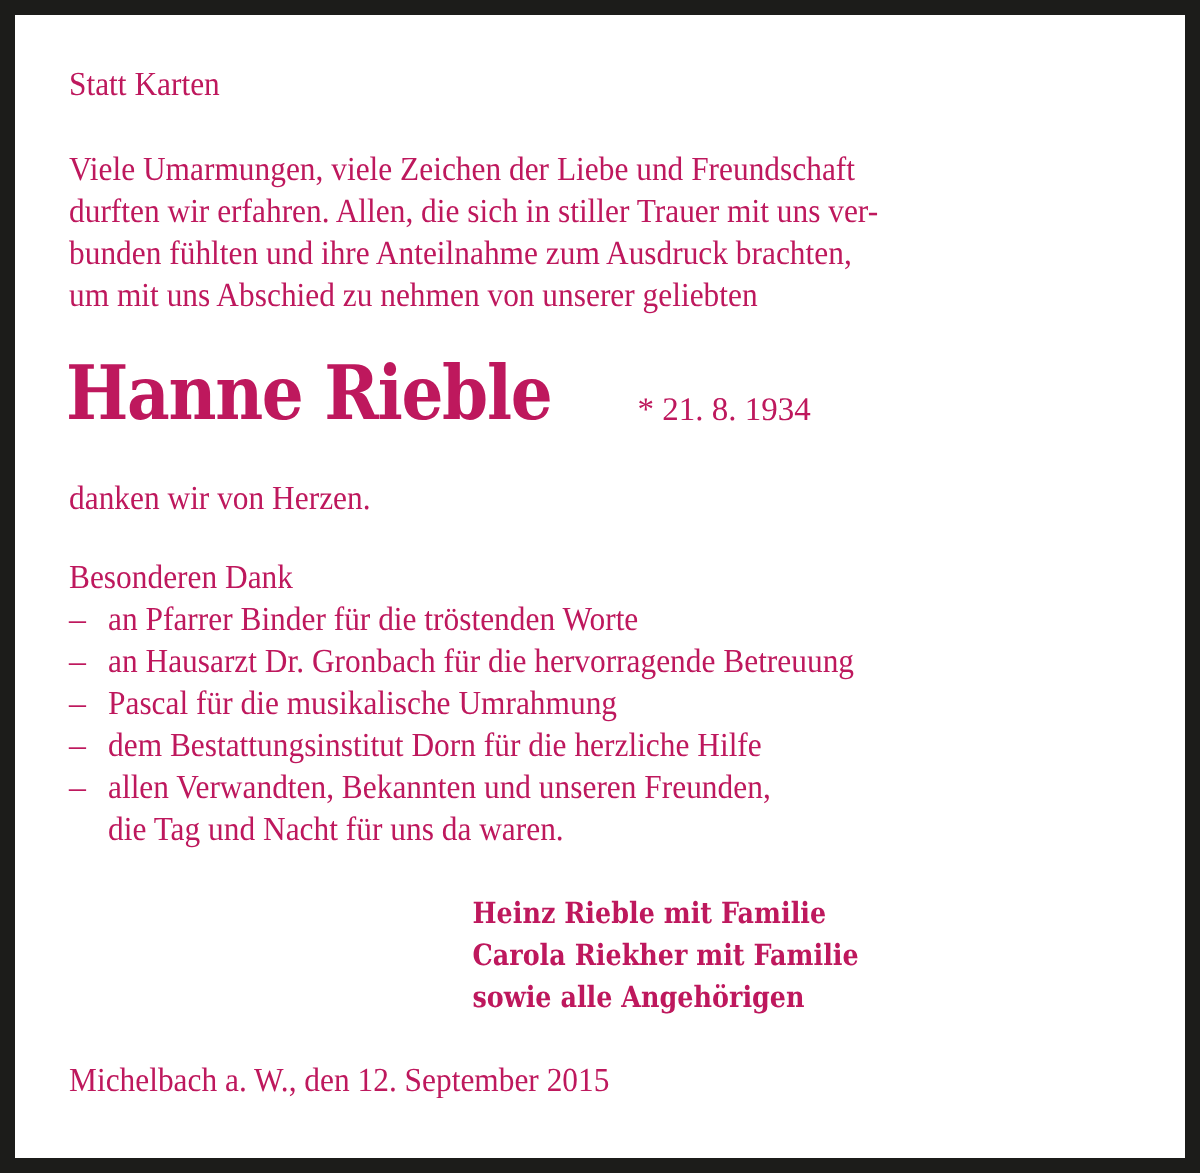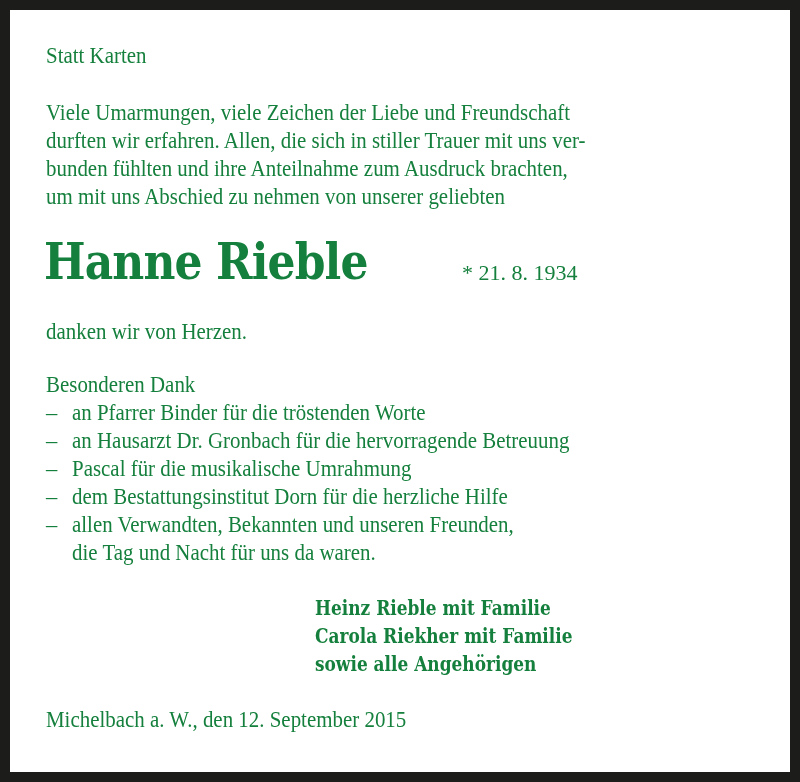--- a/index.html
+++ b/index.html
@@ -1,24 +1,24 @@
 <!DOCTYPE html>
 <html><head>
 <meta charset="utf-8">
 <style>
   html, body { margin:0; padding:0; }
   body { width:800px; height:782px; background:#1c1c1a; position:relative; overflow:hidden; }
-  .card { position:absolute; left:10px; top:10px; width:780px; height:762px; background:#ffffff; color:#15803d;
+  .card { position:absolute; left:10px; top:10px; width:780px; height:762px; background:#ffffff; color:#be185d;
           font-family:"DejaVu Serif", "Liberation Serif", serif; }
   .t { position:absolute; left:36px; white-space:nowrap; font-size:22.5px; line-height:28px;
        font-family:"Liberation Serif", serif; transform-origin:left top; }
   .cond { transform:scaleX(0.93); }
   .name { position:absolute; left:34px; top:222px; font-family:"DejaVu Serif", serif; font-weight:bold;
           font-size:50px; line-height:60px; white-space:nowrap; transform:scaleX(0.88); transform-origin:left top; letter-spacing:-1px; }
-  .dates { position:absolute; top:250px; font-size:22px; line-height:26px; white-space:nowrap; font-family:"Liberation Serif", serif;margin-left:37px; }
+  .dates { position:absolute; top:250px; font-size:22px; line-height:26px; white-space:nowrap; font-family:"Liberation Serif", serif; }
   .sig { position:absolute; left:305px; font-family:"DejaVu Serif", serif; font-weight:bold; font-size:19.5px; line-height:28px;
          white-space:nowrap; transform:scaleX(0.87); transform-origin:left top; }
 </style>
 </head>
 <body>
 
 <div class="card">
   <div class="t cond" style="top:32px;">Statt Karten</div>
 
   <div class="t cond" style="top:89px;">Viele Umarmungen, viele Zeichen der Liebe und Freundschaft</div>

